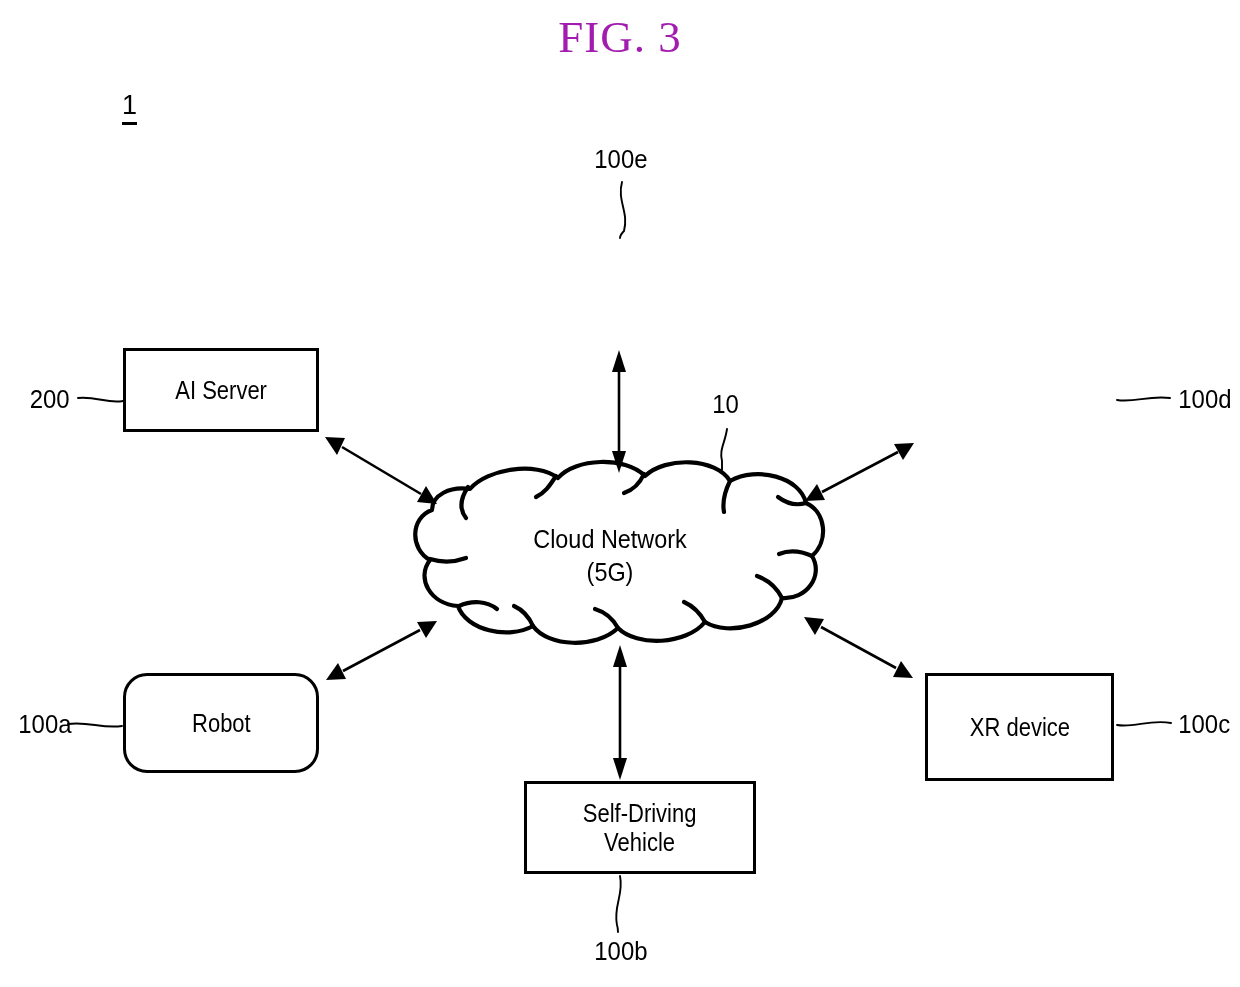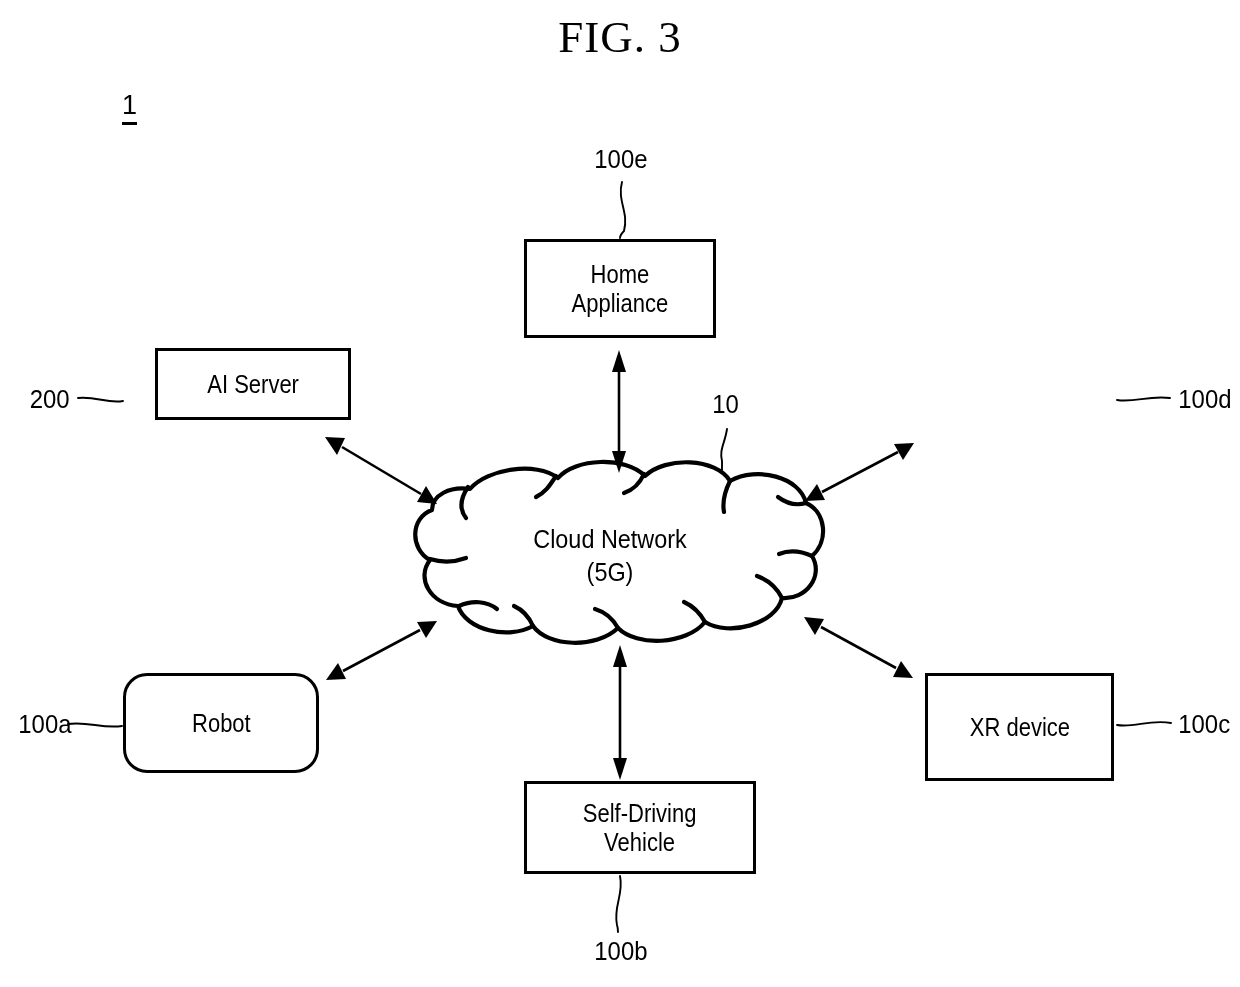--- a/index.html
+++ b/index.html
@@ -29,21 +29,21 @@
   .fig-title {
     position: absolute;
     left: 0;
     top: 14px;
     width: 1240px;
     text-align: center;
     font-family: "Liberation Serif", "DejaVu Serif", serif;
     font-size: 45px;
     font-weight: 400;
     letter-spacing: 1px;
-    color: #000000;
+    color: #a21caf;
     line-height: 1.05;
   }
 
   
   .system-id {
     position: absolute;
     left: 122px;
     top: 92px;
     font-size: 27px;
     font-family: "Liberation Sans", sans-serif;
@@ -107,21 +107,21 @@
     font-family: "Liberation Sans", sans-serif;
     font-size: 25px;
     line-height: 1.16;
     color: #000;
     white-space: pre-line;
     transform: scaleX(0.88);
   }
 
   
   #box-home-appliance { left: 524px; top: 239px; width: 192px; height: 99px; }
-  #box-ai-server      { left: 123px; top: 348px; width: 196px; height: 72px; margin-left: 32px; }
+  #box-ai-server      { left: 123px; top: 348px; width: 196px; height: 84px; }
   #box-smartphone     { left: 925px; top: 348px; width: 189px; height: 104px; }
   #box-robot          { left: 123px; top: 673px; width: 196px; height: 100px; border-radius: 24px; }
   #box-xr-device      { left: 925px; top: 673px; width: 189px; height: 108px; }
   #box-self-driving   { left: 524px; top: 781px; width: 232px; height: 93px; }
 
   
   .ref-num {
     position: absolute;
     font-family: "Liberation Sans", sans-serif;
     font-size: 26px;
@@ -237,24 +237,20 @@
     <path class="leader" d="M 78 398 C 96 396, 108 404, 123 401"></path>
     <path class="leader" d="M 1117 400 C 1134 403, 1149 395, 1170 398"></path>
     <path class="leader" d="M 68 724 C 88 721, 102 729, 122 726"></path>
     <path class="leader" d="M 1117 725 C 1134 728, 1150 719, 1171 723"></path>
     <path class="leader" d="M 620 876 C 624 895, 613 906, 617 925 C 618 928, 618 930, 618 932"></path>
   </svg>
 
   <div id="cloud-caption">Cloud Network
 (5G)</div>
 
-  <div class="node-box" id="box-home-appliance">
-    <span class="node-label">Home
-Appliance</span>
-  </div>
 
   <div class="node-box" id="box-ai-server">
     <span class="node-label">AI Server</span>
   </div>
 
 
   <div class="node-box" id="box-robot">
     <span class="node-label">Robot</span>
   </div>
 

